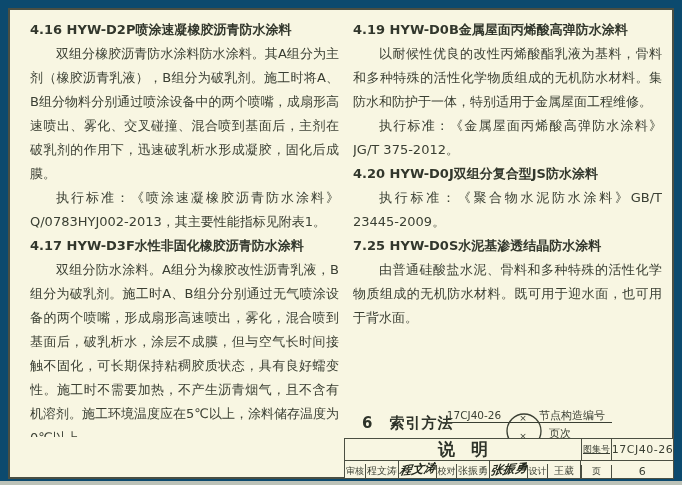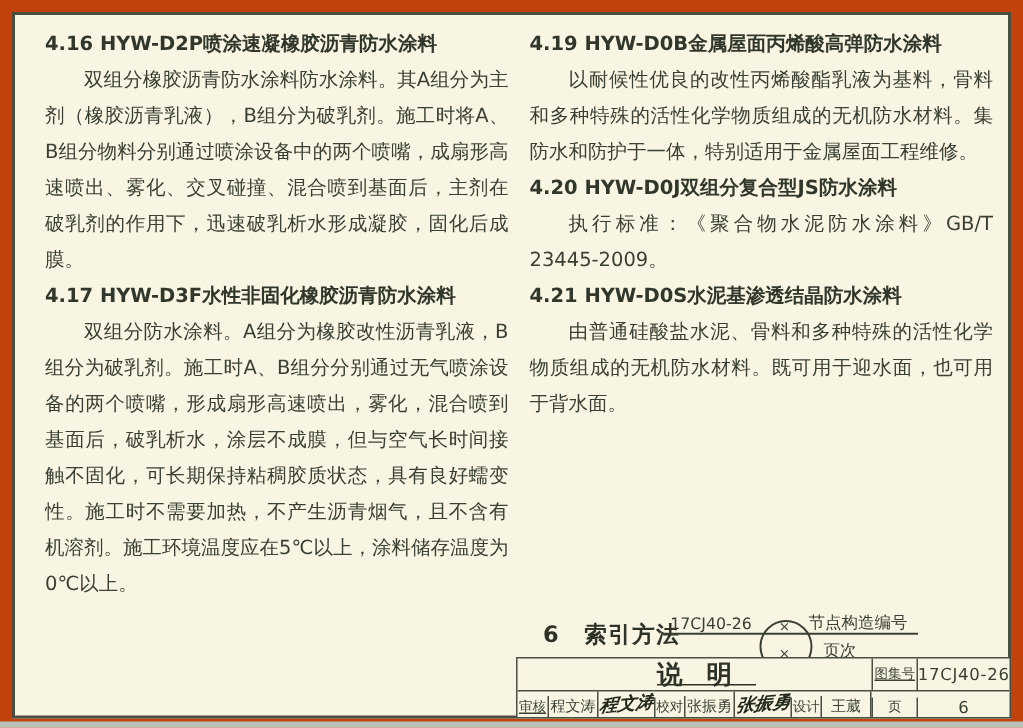--- a/index.html
+++ b/index.html
@@ -2,21 +2,21 @@
 <html><head>
 <meta charset="utf-8">
 <style>
   html,body{margin:0;padding:0;}
   body{
     width:682px;height:485px;position:relative;overflow:hidden;
     background:#f5f2d8;
     font-family:"DejaVu Sans",sans-serif;
     color:#3a3f33;
   }
-  .sheet{position:absolute;inset:0;background:#c2410c;}
+  .sheet{position:absolute;inset:0;background:#0c4a6e;}
   .sheet::after{content:"";position:absolute;left:0;right:0;bottom:0;height:4px;background:#bcc2b8;}
   .frame{
     position:absolute;left:8px;top:8px;right:8px;bottom:6px;
     border:2px solid #4b4f42;background:#f8f6e2;
   }
   .columns{
     position:absolute;left:20px;top:8px;right:10px;bottom:40px;
     display:flex;gap:14px;overflow:hidden;
   }
   .col{width:50%;overflow:hidden;}
@@ -42,58 +42,60 @@
     display:flex;flex-direction:column;box-sizing:border-box;
   }
   .tb-row{display:flex;box-sizing:border-box;}
   .tb-row1{height:22px;border-bottom:1px solid #4b4f42;}
   .tb-row2{flex:1;align-items:flex-end;}
   .tb-cell{
     display:flex;align-items:center;justify-content:center;
     box-sizing:border-box;border-left:1px solid #4b4f42;
     overflow:hidden;white-space:nowrap;
   }
-  .tb-cell:first-child{border-left:none;text-decoration:underline;}
+  .tb-cell:first-child{border-left:none;}
   .tb-title{flex:1;font-size:17px;font-weight:bold;letter-spacing:16px;text-indent:16px;color:#2e332a;}
   .tb-small{font-size:9px;}
   .tb-name{font-size:10px;}
   .tb-no{font-size:11px;letter-spacing:0.5px;}
   .sig{
     font-size:12px;font-weight:bold;font-style:italic;color:#23281d;
     transform:skewX(-14deg) rotate(-5deg);
   }
 </style>
 </head>
 <body>
 
 <div class="sheet">
   <div class="frame">
 
     <div class="columns">
       <div class="col" id="col-left">
           <div class="section">
             <div class="sec-heading">4.16 HYW-D2P喷涂速凝橡胶沥青防水涂料</div>
             <p class="para indent">双组分橡胶沥青防水涂料防水涂料。其A组分为主剂（橡胶沥青乳液），B组分为破乳剂。施工时将A、B组分物料分别通过喷涂设备中的两个喷嘴，成扇形高速喷出、雾化、交叉碰撞、混合喷到基面后，主剂在破乳剂的作用下，迅速破乳析水形成凝胶，固化后成膜。</p>
+            <p class="para indent">执行标准：《喷涂速凝橡胶沥青防水涂料》Q/0783HYJ002-2013，其主要性能指标见附表1。</p>
           </div>
           <div class="section">
             <div class="sec-heading">4.17 HYW-D3F水性非固化橡胶沥青防水涂料</div>
             <p class="para indent">双组分防水涂料。A组分为橡胶改性沥青乳液，B组分为破乳剂。施工时A、B组分分别通过无气喷涂设备的两个喷嘴，形成扇形高速喷出，雾化，混合喷到基面后，破乳析水，涂层不成膜，但与空气长时间接触不固化，可长期保持粘稠胶质状态，具有良好蠕变性。施工时不需要加热，不产生沥青烟气，且不含有机溶剂。施工环境温度应在5℃以上，涂料储存温度为0℃以上。</p>
           </div>
         </div>
       <div class="col" id="col-right">
           <div class="section">
             <div class="sec-heading">4.19 HYW-D0B金属屋面丙烯酸高弹防水涂料</div>
             <p class="para indent">以耐候性优良的改性丙烯酸酯乳液为基料，骨料和多种特殊的活性化学物质组成的无机防水材料。集防水和防护于一体，特别适用于金属屋面工程维修。</p>
+            <p class="para indent">执行标准：《金属屋面丙烯酸高弹防水涂料》JG/T 375-2012。</p>
           </div>
           <div class="section">
             <div class="sec-heading">4.20 HYW-D0J双组分复合型JS防水涂料</div>
             <p class="para indent">执行标准：《聚合物水泥防水涂料》GB/T 23445-2009。</p>
           </div>
           <div class="section">
-            <div class="sec-heading">4.21 HYW-D0S水泥基渗透结晶防水涂料</div>
+            <div class="sec-heading">7.25 HYW-D0S水泥基渗透结晶防水涂料</div>
             <p class="para indent">由普通硅酸盐水泥、骨料和多种特殊的活性化学物质组成的无机防水材料。既可用于迎水面，也可用于背水面。</p>
           </div>
         </div>
     </div>
 
     <div class="index-block">
       <div class="index-heading">6　索引方法</div>
       <svg class="index-svg" width="188" height="52" viewBox="0 0 188 52">
         <text x="34" y="13" font-size="10.5" text-anchor="middle" fill="#3a3f33">17CJ40-26</text>
         <line x1="2" y1="16.5" x2="172" y2="16.5" stroke="#3a3f33" stroke-width="1.2"></line>

